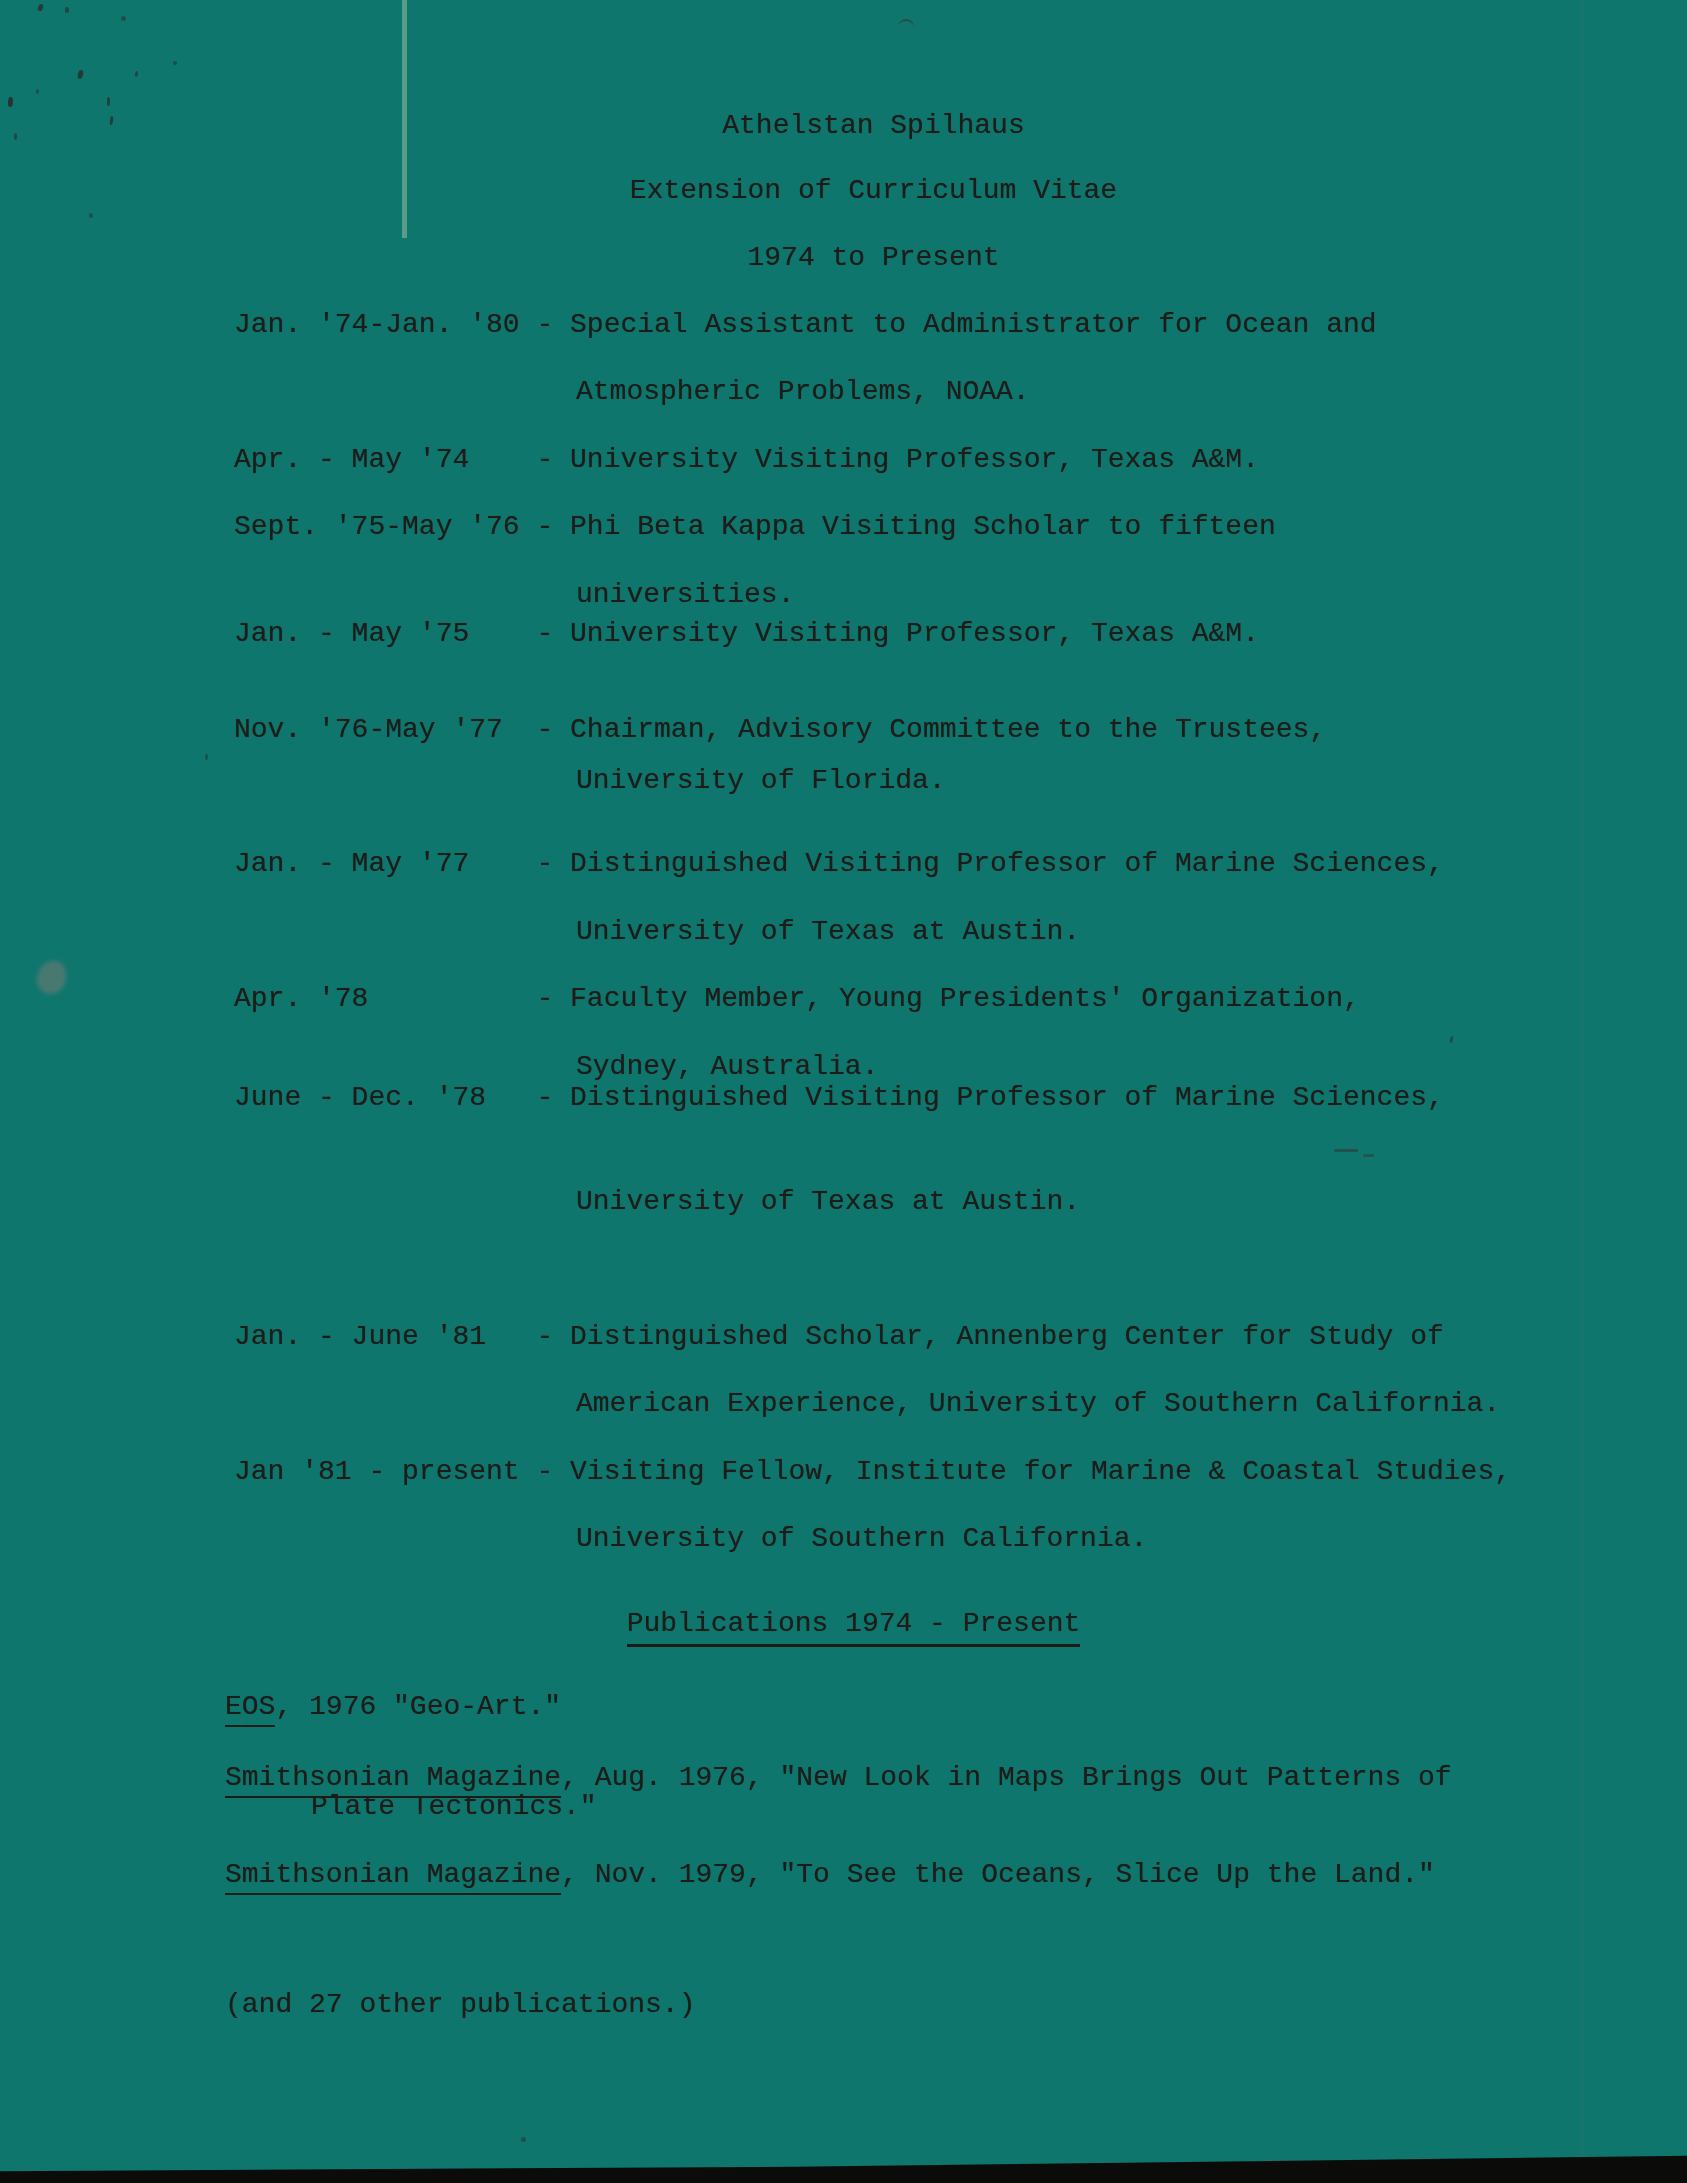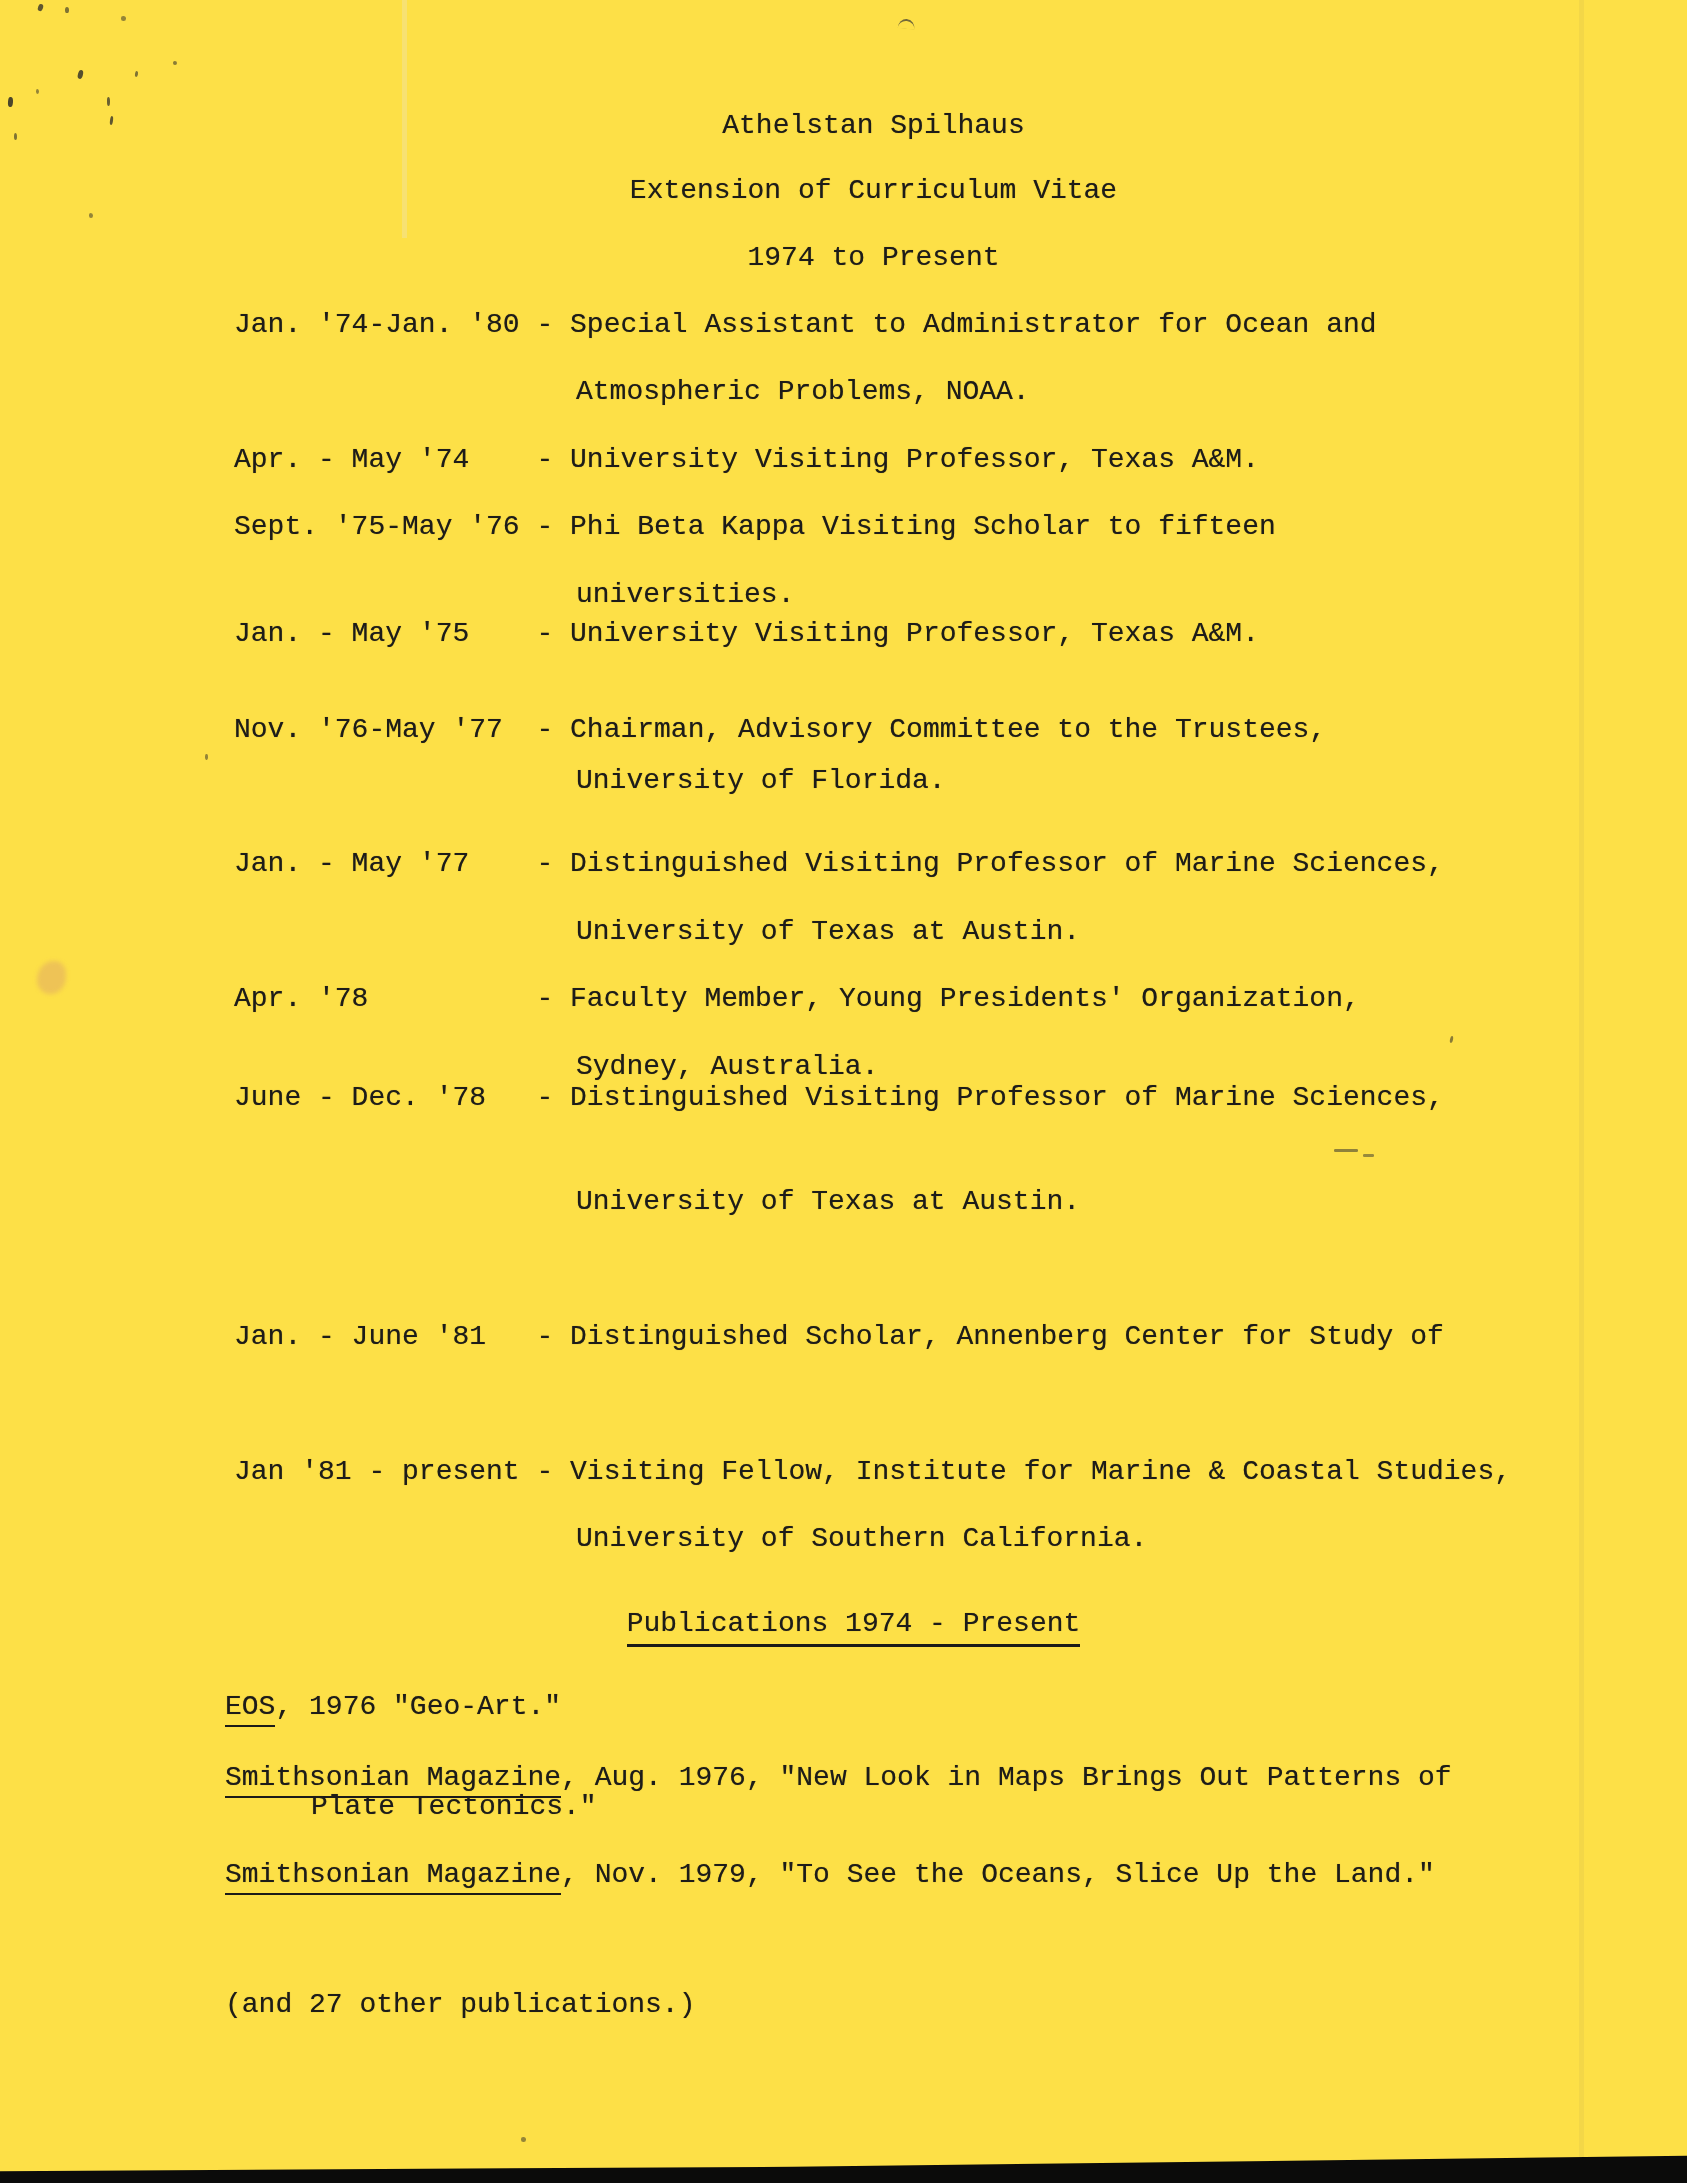--- a/index.html
+++ b/index.html
@@ -1,20 +1,20 @@
 <!DOCTYPE html>
 <html style="font-size:10.6px"><head>
 <meta charset="utf-8">
 <style>
   html, body { margin: 0; padding: 0; background: #e8e6e0; }
   .page {
     position: relative;
     width: 1687px;
     height: 2183px;
-    background: #fde047;
+    background: #0f766e;
     overflow: hidden;
     font-family: "Liberation Mono", "DejaVu Sans Mono", monospace;
     font-size: 28px;
     color: #1d1c19;
     text-shadow: 0 0 0.7px rgba(25,24,20,0.55);
   }
   .row {
     position: absolute;
     left: 234px;
     height: 29px;
@@ -99,20 +99,21 @@
   <div class="row cont" style="top:917px"><span>University of Texas at Austin.</span></div>
 
   <div class="row" style="top:984px"><span class="date">Apr. '78</span><span>- </span><span>Faculty Member, Young Presidents' Organization,</span></div>
   <div class="row cont" style="top:1052px"><span>Sydney, Australia.</span></div>
 
   <div class="row" style="top:1083px"><span class="date">June - Dec. '78</span><span>- </span><span>Distinguished Visiting Professor of Marine Sciences,</span></div>
   <div class="row cont" style="top:1187px"><span>University of Texas at Austin.</span></div>
 
 
   <div class="row" style="top:1322px"><span class="date">Jan. - June '81</span><span>- </span><span>Distinguished Scholar, Annenberg Center for Study of</span></div>
+  <div class="row cont" style="top:1389px"><span>American Experience, University of Southern California.</span></div>
 
   <div class="row" style="top:1457px"><span class="date">Jan '81 - present</span><span>- </span><span>Visiting Fellow, Institute for Marine &amp; Coastal Studies,</span></div>
   <div class="row cont" style="top:1524px"><span>University of Southern California.</span></div>
 
   <div class="row pub-head" style="top:1609px"><span class="u-head">Publications 1974 - Present</span></div>
 
   <div class="row pub" style="top:1692px"><span class="u-src">EOS</span><span>, 1976 "Geo-Art."</span></div>
 
   <div class="row pub" style="top:1763px"><span class="u-src">Smithsonian Magazine</span><span>, Aug. 1976, "New Look in Maps Brings Out Patterns of</span></div>
   <div class="row pubcont" style="top:1792px"><span>Plate Tectonics."</span></div>

